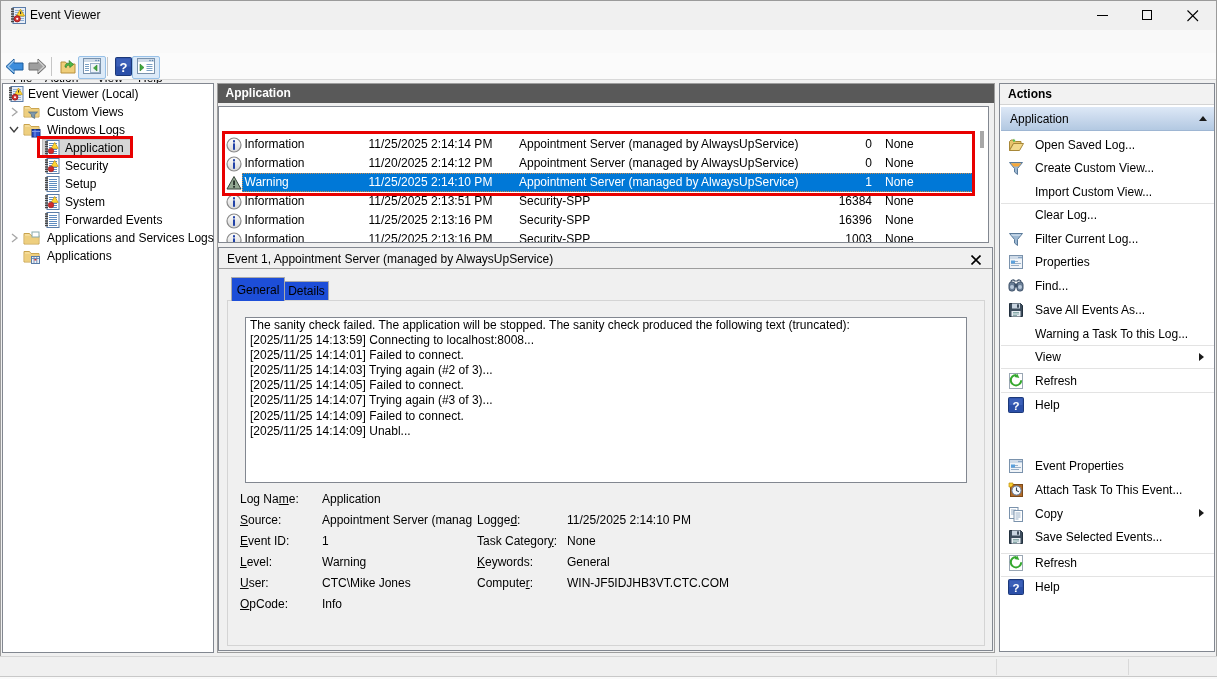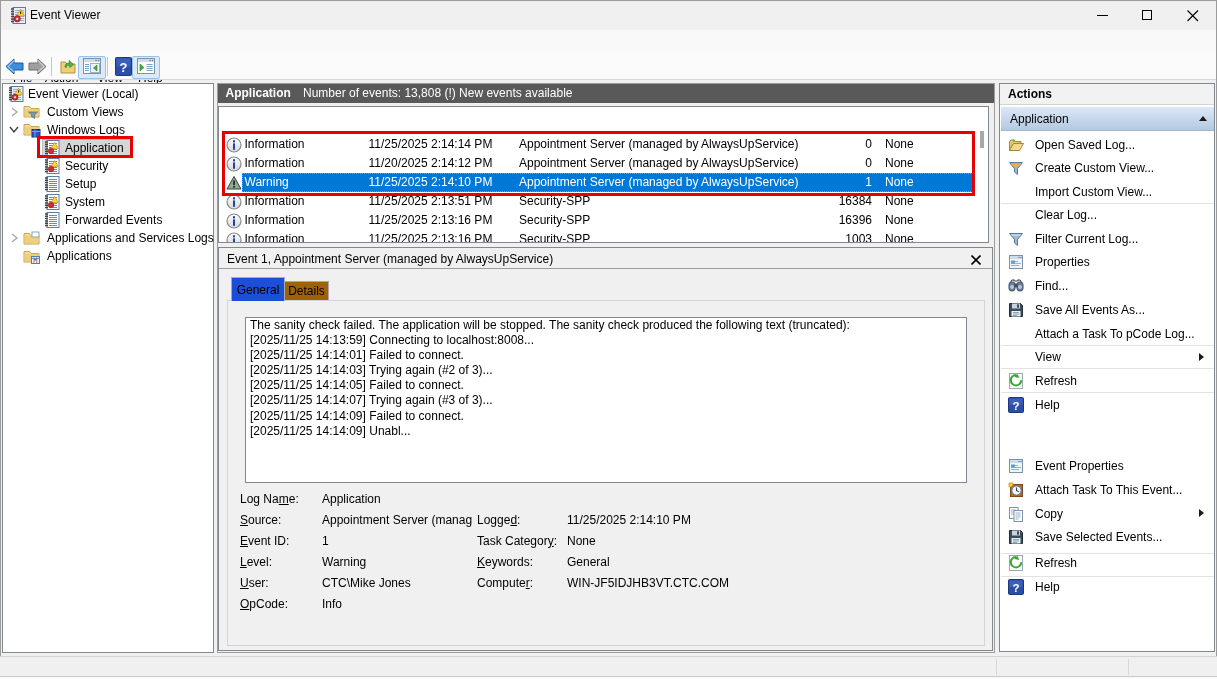--- a/index.html
+++ b/index.html
@@ -33,21 +33,21 @@
   .selbg { position:absolute; left:23px; top:0; width:733px; height:19px; background:#0078d7; outline:1px dotted #cc8b4a; outline-offset:-1px; }
   .lrow.sel .cell { z-index:2; }
   .cell { position:absolute; top:0; height:19px; line-height:19px; }
   .thumb { position:absolute; left:761px; top:24px; width:4px; height:17px; background:#a8a8a8; }
   
   .detail { position:absolute; left:218px; top:247px; width:775px; height:404px; background:#f0f0f0; border:1px solid #828790; }
   .dethead { position:absolute; left:227px; top:252px; font-size:12px; }
   .detline { position:absolute; left:219px; top:268px; width:773px; height:1px; background:#9d9d9d; }
   .tabframe { position:absolute; left:227px; top:300px; width:758px; height:346px; border:1px solid #d4d4d4; background:#f0f0f0; }
   .tabgen { position:absolute; left:231px; top:277px; width:54px; height:24px; background:#1d4ed8; border:1px solid #ababab; border-bottom:none; text-align:center; line-height:24px; z-index:3; }
-  .tabdet { position:absolute; left:285px; top:281px; width:44px; height:19px; background:#a16207; border:1px solid #ababab; border-bottom:none; border-left:none; text-align:center; line-height:19px; z-index:2; }
+  .tabdet { position:absolute; left:285px; top:281px; width:44px; height:19px; background:#1d4ed8; border:1px solid #ababab; border-bottom:none; border-left:none; text-align:center; line-height:19px; z-index:2; }
   .memo { position:absolute; left:245px; top:317px; width:722px; height:166px; background:#fff; border:1px solid #828790; line-height:15.1px; padding:0px 0 0 4px; white-space:pre; overflow:hidden; }
   .flabel { position:absolute; white-space:nowrap; }
   
   .actions { position:absolute; left:999px; top:83px; width:216px; height:569px; background:#fff; border:1px solid #828790; overflow:hidden; }
   .act-title { position:absolute; left:0; top:0; width:214px; height:21px; background:#f2f2f2; border-bottom:1px solid #d4d4d4; font-weight:bold; line-height:21px; padding-left:8px; }
   .band { position:absolute; left:1px; width:213px; height:24px; background:linear-gradient(180deg,#dde8f6 0%,#c8d8ec 50%,#b3c9e2 100%); border-bottom:1px solid #9eb6d3; line-height:24px; padding-left:9px; }
   .aitem { position:absolute; left:35px; white-space:nowrap; line-height:16px; }
   .aicon { position:absolute; left:8px; width:16px; height:16px; }
   .asep { position:absolute; left:1px; width:213px; height:1px; background:#e3e3e3; }
   .tri-up { width:0;height:0;border-left:4.5px solid transparent;border-right:4.5px solid transparent;border-bottom:5px solid #1a1a1a; position:absolute; }
@@ -206,21 +206,20 @@
   <rect x="1.6" y="5.9" width="13.8" height="7.5" fill="#eecf7f"></rect>
   <rect x="8.5" y="8.5" width="8" height="7" fill="#eef3f8" stroke="#5a7ca8"></rect>
   <path d="M8.5 10.5h8M11 8.5v7M13.8 8.5v7" stroke="#5a7ca8" stroke-width="0.8"></path>
   <rect x="11.4" y="11" width="2" height="1.5" fill="#d23333"></rect>
 </svg>
 <div class="trow" style="top:247px;left:47px">Applications</div>
 
 <div class="midwrap"></div>
 <div class="darkbar">
     <b style="position:absolute;left:7.5px">Application</b>
-    <span style="position:absolute;left:85px">Number of events: 13,808 (!) New events available</span>
   </div>
 <div class="listpanel">
   <div class="lrow" style="top:28px">
     <svg class="abs" style="left:7px;top:1.5px" width="16" height="16">
         <defs>
           <linearGradient id="ig1" x1="0" y1="0" x2="0" y2="1">
             <stop offset="0" stop-color="#fdfdfd"></stop>
             <stop offset="1" stop-color="#d8d8d8"></stop>
           </linearGradient>
         </defs>
@@ -377,21 +376,21 @@
     </svg>
   <div class="aitem" style="top:193.5px">Find...</div>
   <svg class="aicon" style="top:217.5px" width="16" height="16" viewBox="0 0 16 16">
       <path d="M1.5 1.5 H12.5 L14.5 3.5 V14.5 H1.5 Z" fill="#3c4c5c" stroke="#22303e"></path>
       <rect x="4" y="1.5" width="8" height="5" fill="#c8d4e0"></rect>
       <rect x="9" y="2.3" width="2" height="3.4" fill="#3c4c5c"></rect>
       <rect x="3.5" y="9" width="9" height="5.5" fill="#e8eef4"></rect>
       <path stroke="#8aa" d="M5 10.5h6M5 12h6M5 13.5h4"></path>
     </svg>
   <div class="aitem" style="top:217.5px">Save All Events As...</div>
-  <div class="aitem" style="top:241.5px">Attach a Task To pCode Log...</div>
+  <div class="aitem" style="top:241.5px">Warning a Task To this Log...</div>
   <div class="asep" style="top:260.5px"></div>
   <div class="aitem" style="top:265px">View</div>
   <span class="tri-right" style="left:199px;top:269px"></span>
   <div class="asep" style="top:284px"></div>
   <svg class="aicon" style="top:288.5px" width="16" height="16" viewBox="0 0 16 16">
       <rect x="1.5" y="0.5" width="13" height="15" fill="#fff" stroke="#9aa7b4"></rect>
       <path d="M8 2 A5.2 5.2 0 1 0 13.2 7.2" fill="none" stroke="#35a82f" stroke-width="2"></path>
       <path d="M8 0 L8 4.5 L12.5 2.2 Z" fill="#35a82f" transform="rotate(40 8 2)"></path>
     </svg>
   <div class="aitem" style="top:288.5px">Refresh</div>

